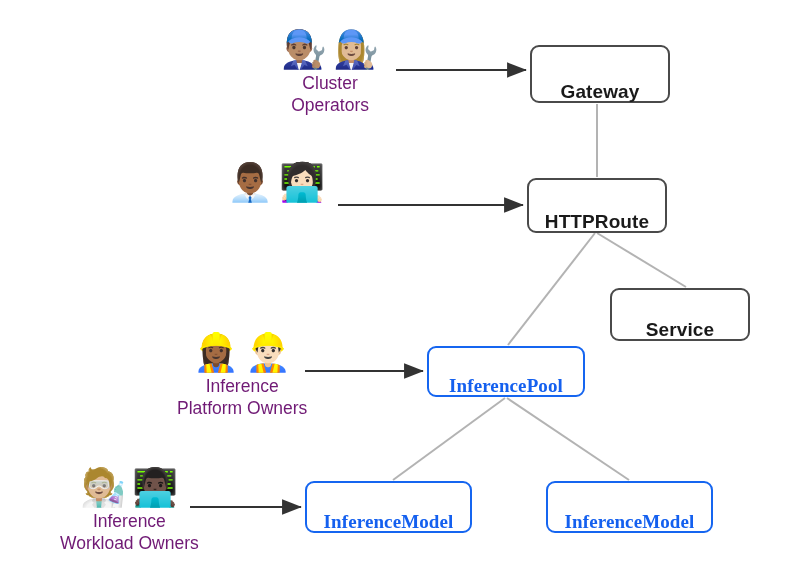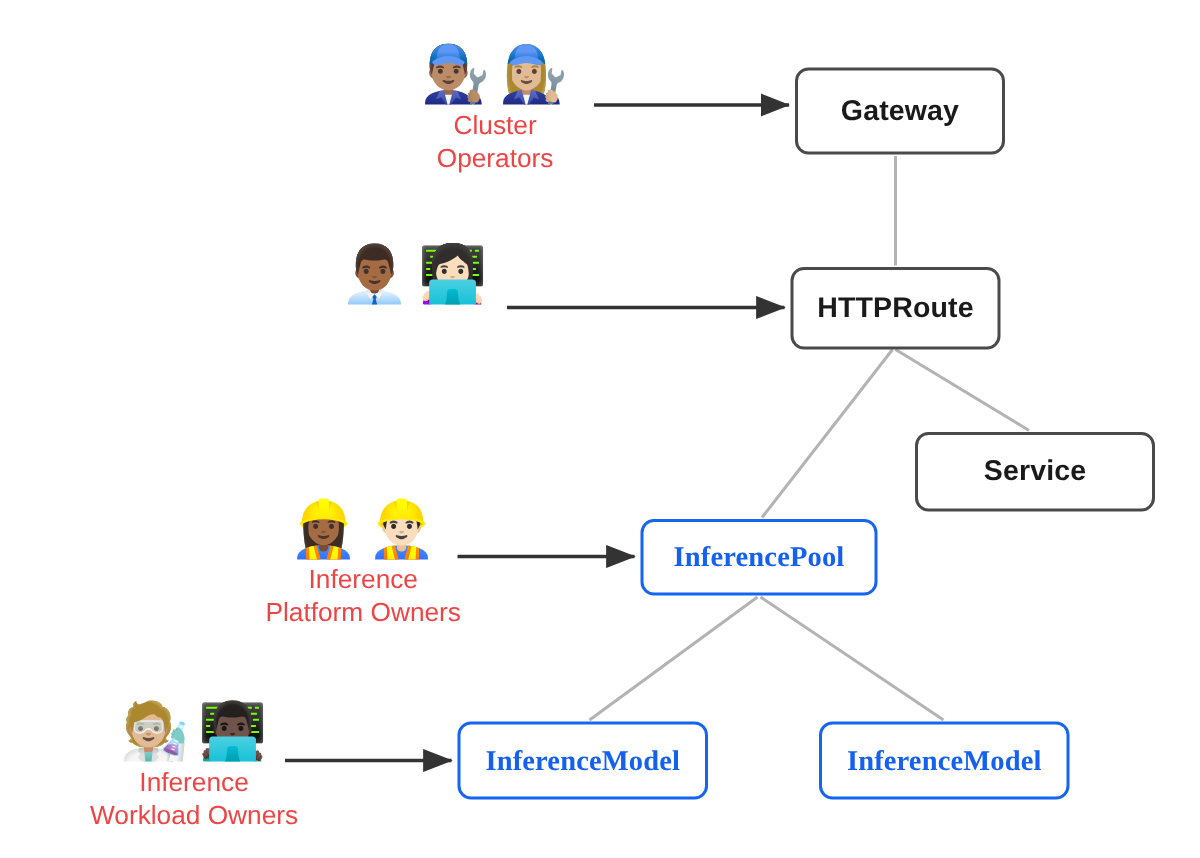--- a/index.html
+++ b/index.html
@@ -25,21 +25,21 @@
     width: 800px;
     height: 572px;
     pointer-events: none;
   }
 
   
   .node {
     position: absolute;
     box-sizing: border-box;
     display: flex;
-    align-items: center;
+    align-items: flex-end;
     justify-content: center;
     border-radius: 9px;
     background: #ffffff;
     text-align: center;
     z-index: 3;
   }
   .node .node-label {
     font-weight: bold;
     letter-spacing: 0.1px;
     line-height: 1;
@@ -77,21 +77,21 @@
     font-family: "DejaVu Sans", sans-serif;
     user-select: none;
   }
   .persona-emojis .emoji {
     display: block;
   }
   .persona-name {
     margin-top: 3px;
     font-size: 17.5px;
     line-height: 1.27;
-    color: #ef4444;
+    color: #701a75;
     white-space: pre-line;
     text-align: center;
   }
 </style>
 </head>
 <body>
 
 <div id="canvas">
 
   <svg id="edges" viewBox="0 0 800 572" xmlns="http://www.w3.org/2000/svg">
@@ -115,21 +115,21 @@
       </g>
   </svg>
 
   <div id="nodes-layer">
       <div class="node core" style="left: 530px; top: 45px; width: 140px; height: 58px; border-color: rgb(74, 74, 74);">
         <span class="node-label" style="color: rgb(26, 26, 26);">Gateway</span>
       </div>
       <div class="node core" style="left: 527px; top: 178px; width: 140px; height: 55px; border-color: rgb(74, 74, 74);">
         <span class="node-label" style="color: rgb(26, 26, 26);">HTTPRoute</span>
       </div>
-      <div class="node core" style="left: 610px; top: 288px; width: 160px; height: 53px; border-color: rgb(74, 74, 74);">
+      <div class="node core" style="left: 610px; top: 288px; width: 140px; height: 53px; border-color: rgb(74, 74, 74);">
         <span class="node-label" style="color: rgb(26, 26, 26);">Service</span>
       </div>
       <div class="node ext" style="left: 427px; top: 346px; width: 158px; height: 51px; border-color: rgb(21, 101, 240);">
         <span class="node-label" style="color: rgb(20, 96, 239);">InferencePool</span>
       </div>
       <div class="node ext" style="left: 305px; top: 481px; width: 167px; height: 52px; border-color: rgb(21, 101, 240);">
         <span class="node-label" style="color: rgb(20, 96, 239);">InferenceModel</span>
       </div>
       <div class="node ext" style="left: 546px; top: 481px; width: 167px; height: 52px; border-color: rgb(21, 101, 240);">
         <span class="node-label" style="color: rgb(20, 96, 239);">InferenceModel</span>

